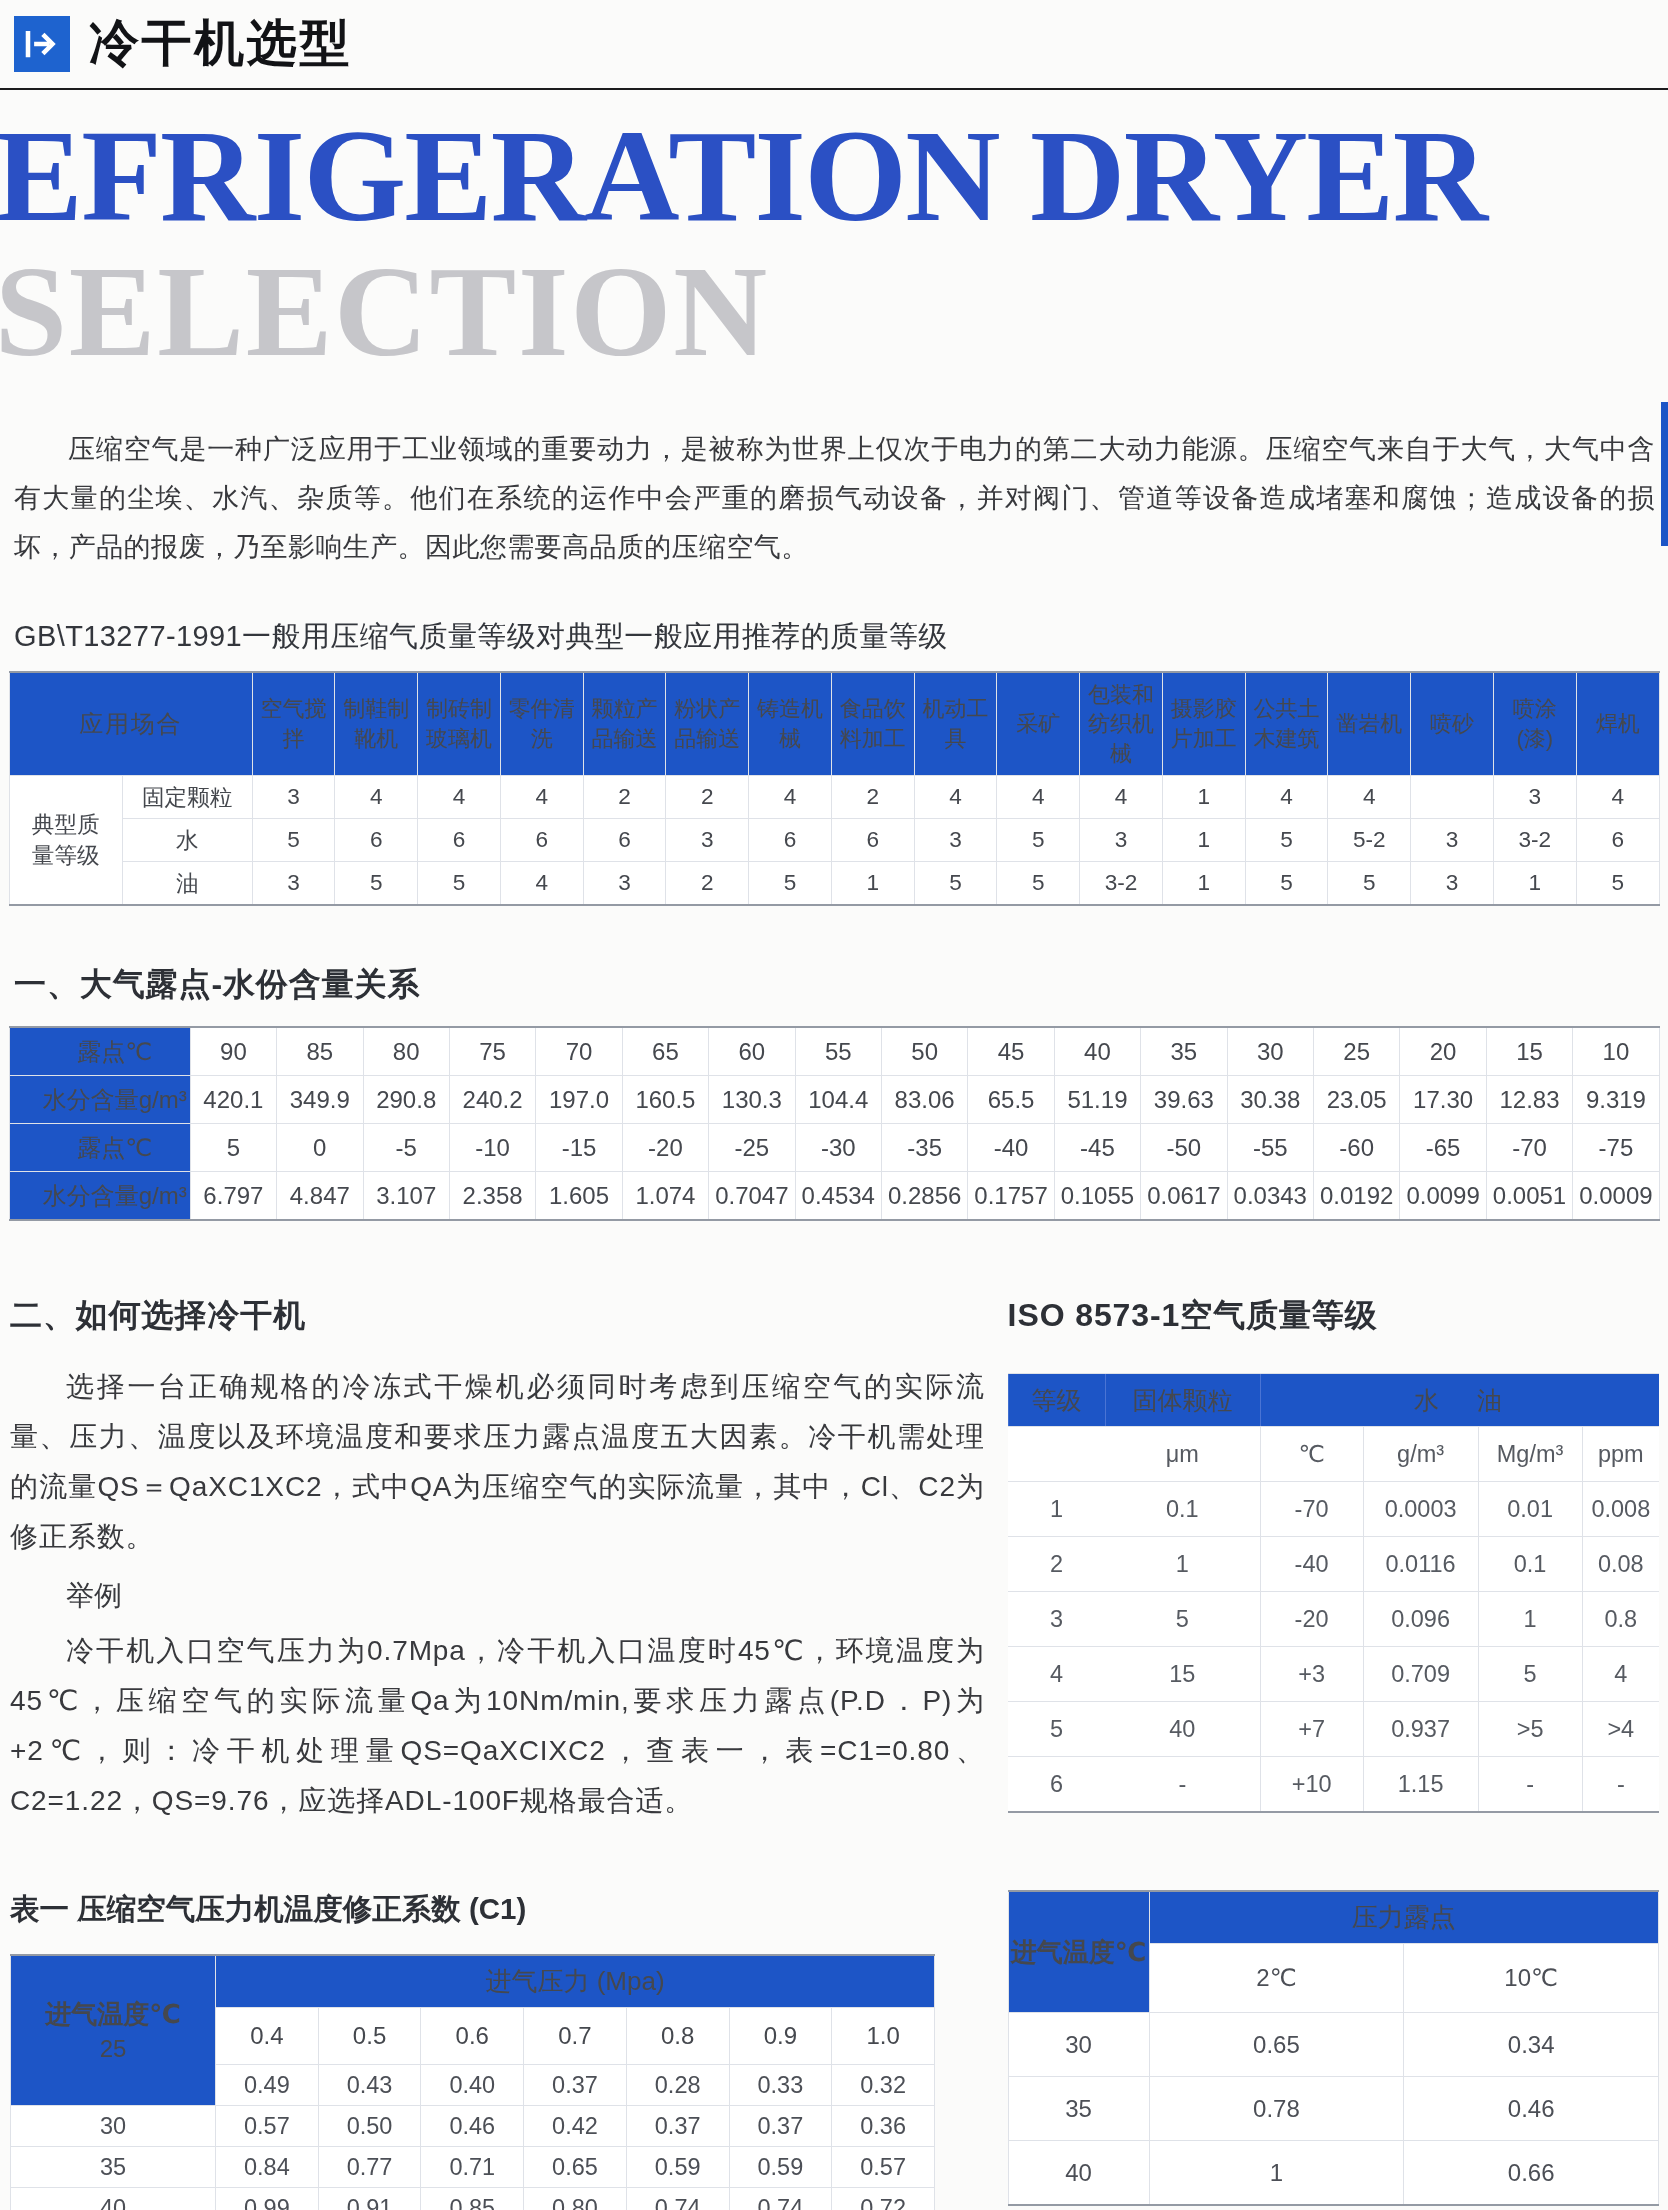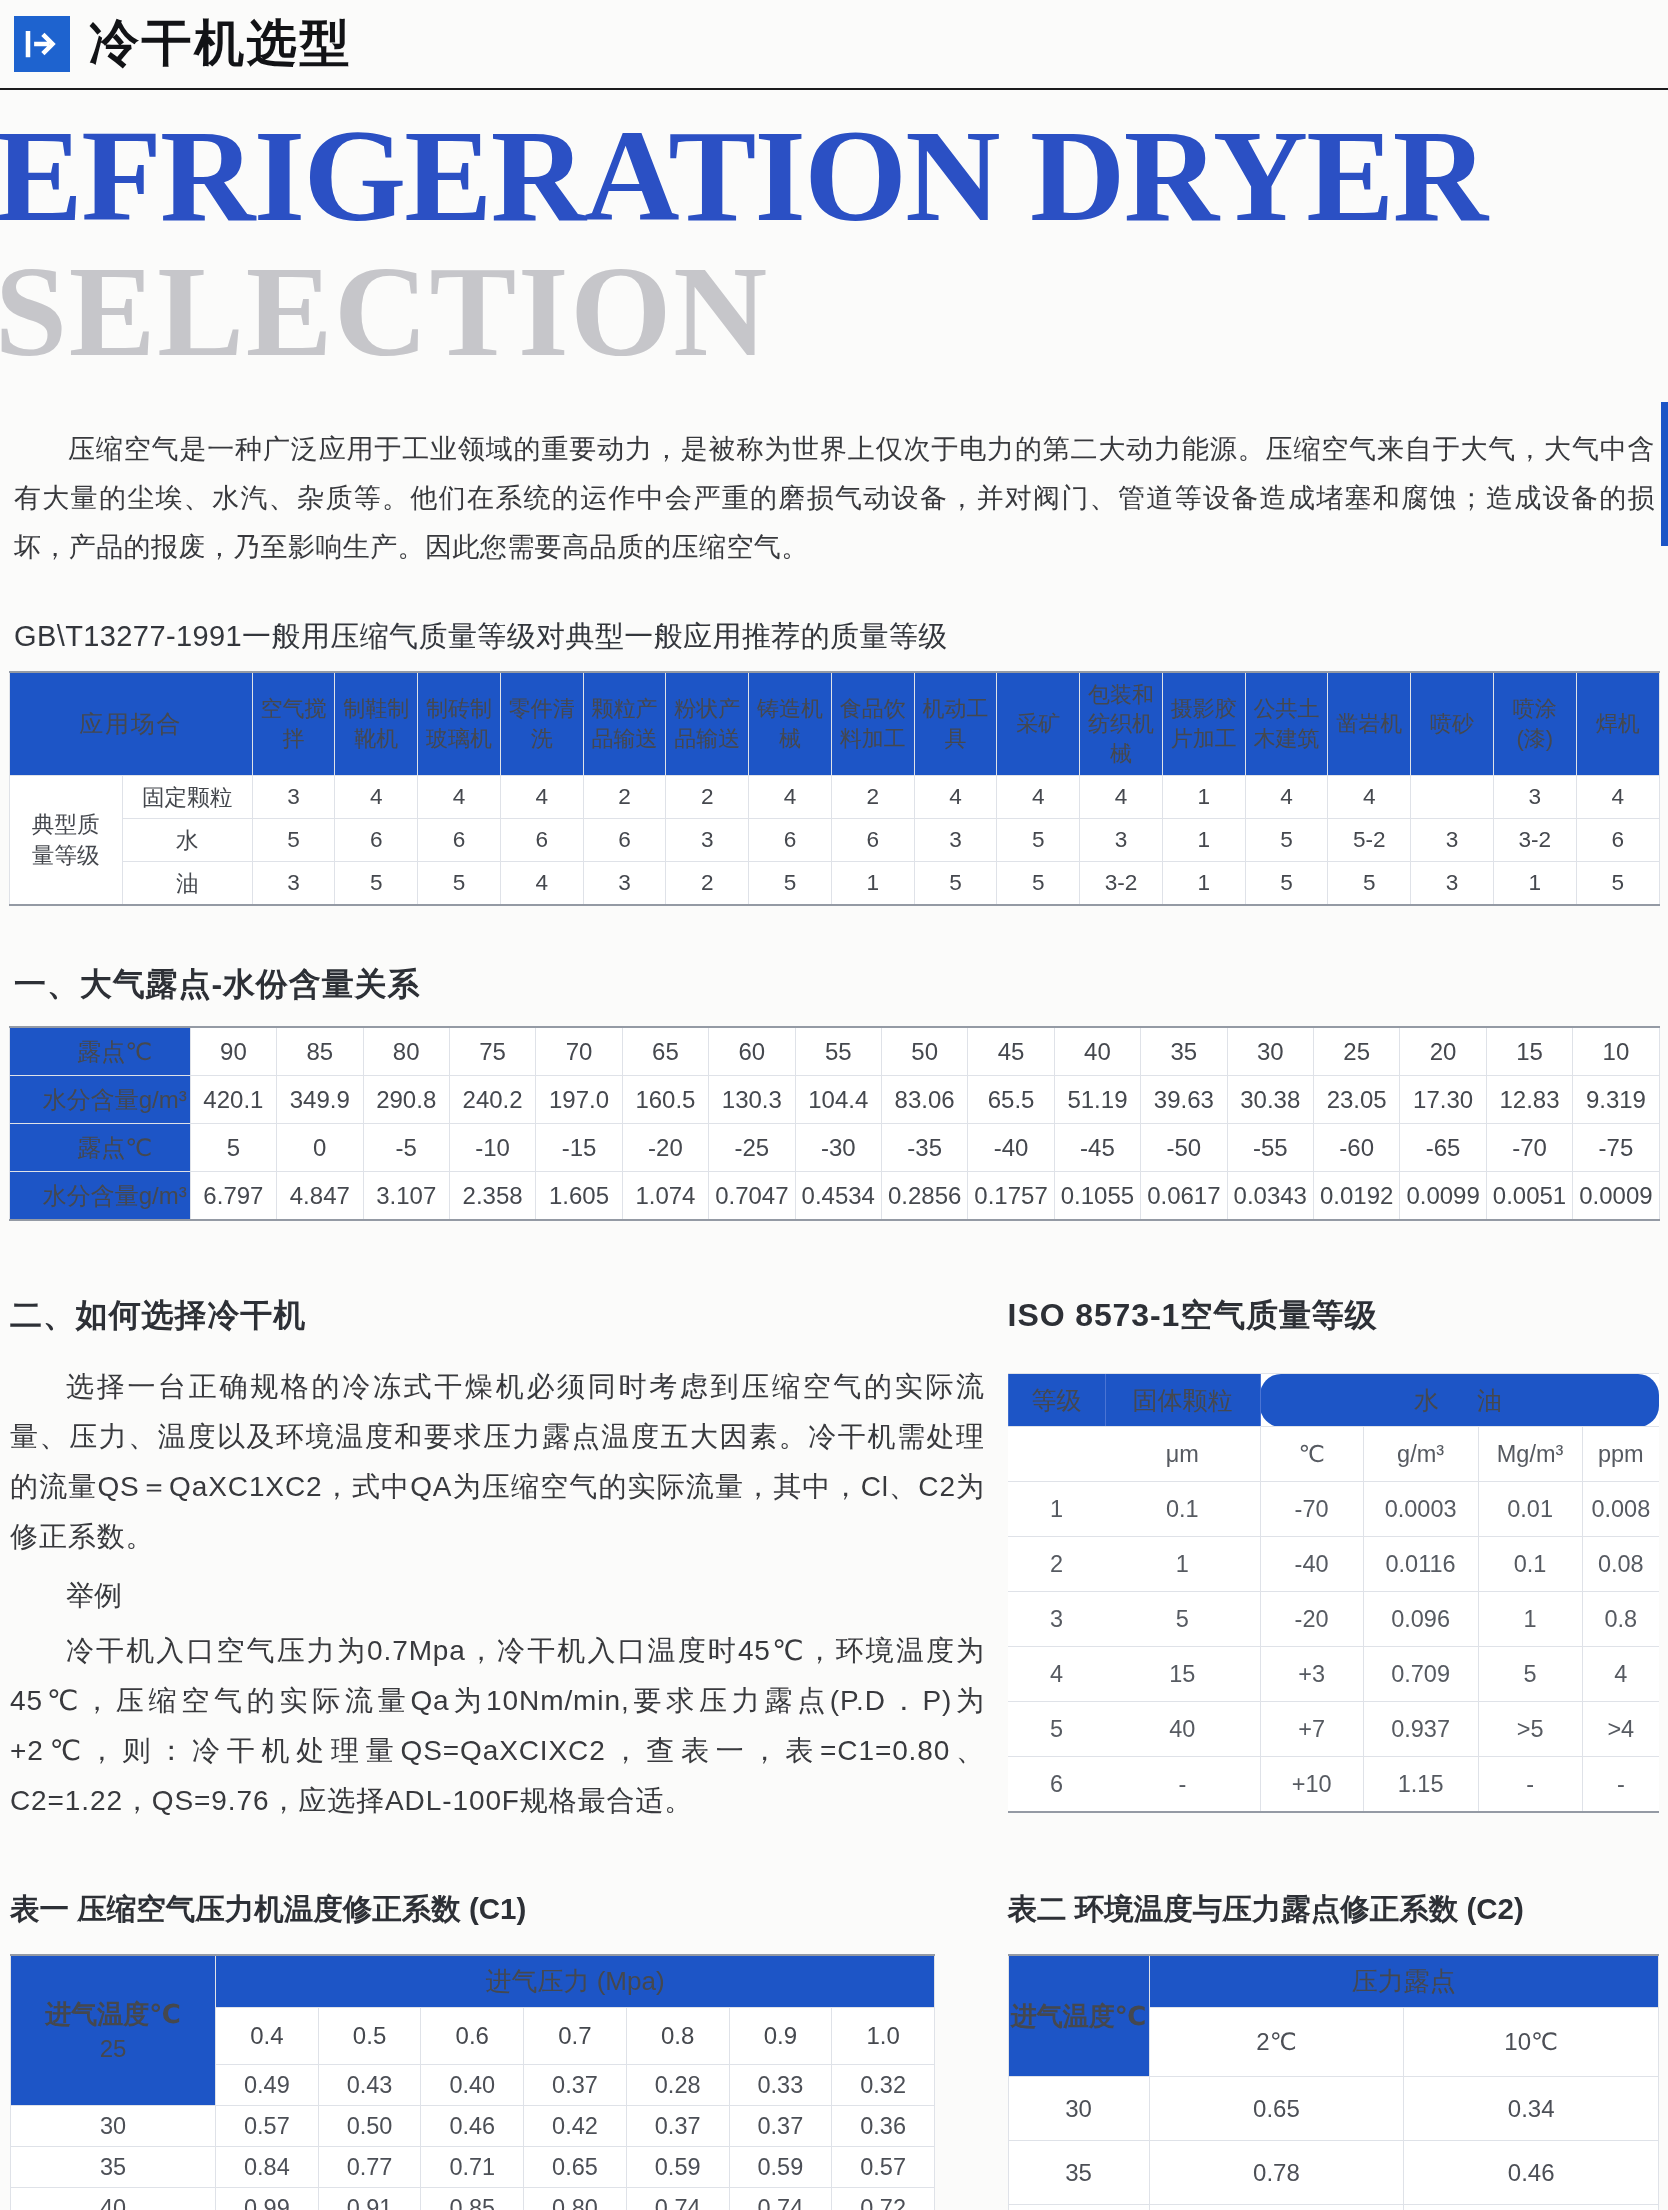--- a/index.html
+++ b/index.html
@@ -49,21 +49,21 @@
   
   .dpt{width:1651px;margin:19px 8.7px 0;}
   .dp-label{font-size:24px;font-weight:600;text-align:left;padding-left:31px;border-bottom:1.7px solid #eef0f4;margin-left:20px;}
   .dpt td{font-size:24px;height:45px;}
 
   
   .isot{width:100%;border-top:none;}
   .isot td,.isot th{border-left:none;border-right:none;}
   .iso-h{font-size:25px;font-weight:600;height:50px;border-left:0.9px solid #4a74d4 !important;}
   .iso-h:first-child{border-left:0.9px solid #3f6ed0 !important;}
-  .iso-wo{letter-spacing:3.5px;word-spacing:24px;border-radius:21px;}
+  .iso-wo{letter-spacing:3.5px;word-spacing:24px;}
   .iso-unit{color:#5a5e66;font-size:23.5px;height:54px;}
   .isot td{font-size:23.5px;height:52px;color:#565a61;}
   .isot td.vline{border-left:0.9px solid #dfe2e8;}
 
   
   .c1t{width:925px;}
   .c2t{width:100%;}
   .c-head{font-size:26px;font-weight:600;height:49px;}
   .c-corner{vertical-align:middle;}
   .c-corner-label{font-size:26px;font-weight:600;line-height:35px;}
@@ -430,21 +430,20 @@
               <td>0.85</td>
               <td>0.80</td>
               <td>0.74</td>
               <td>0.74</td>
               <td>0.72</td>
             </tr>
           </tbody>
       </table>
     </div>
     <div class="col-right">
-      <h2 class="sec-heading">表二  环境温度与压力露点修正系数 (C2)</h2>
       <table class="data-table c2t" data-table="c2">
         <colgroup>
             <col style="width:141px">
           </colgroup>
         <tbody>
             <tr>
               <th class="c-corner" rowspan="2">
                 <div class="c-corner-label">进气温度℃</div>
               </th>
               <th class="c-head" colspan="2">压力露点</th>

